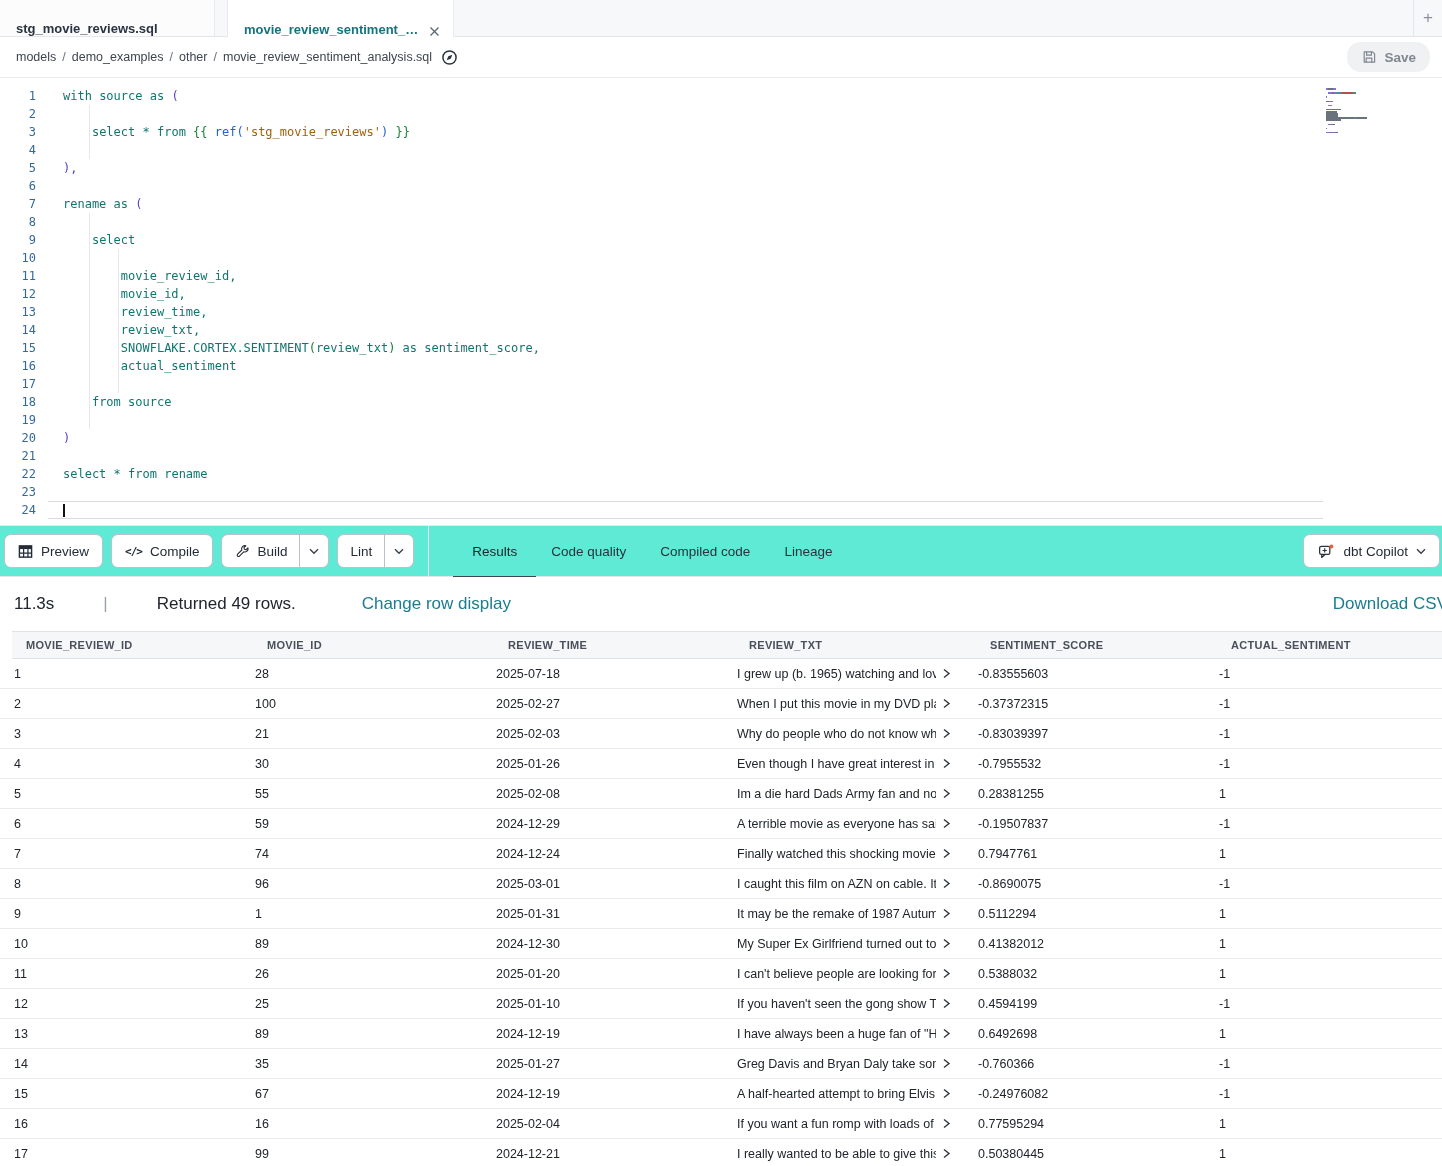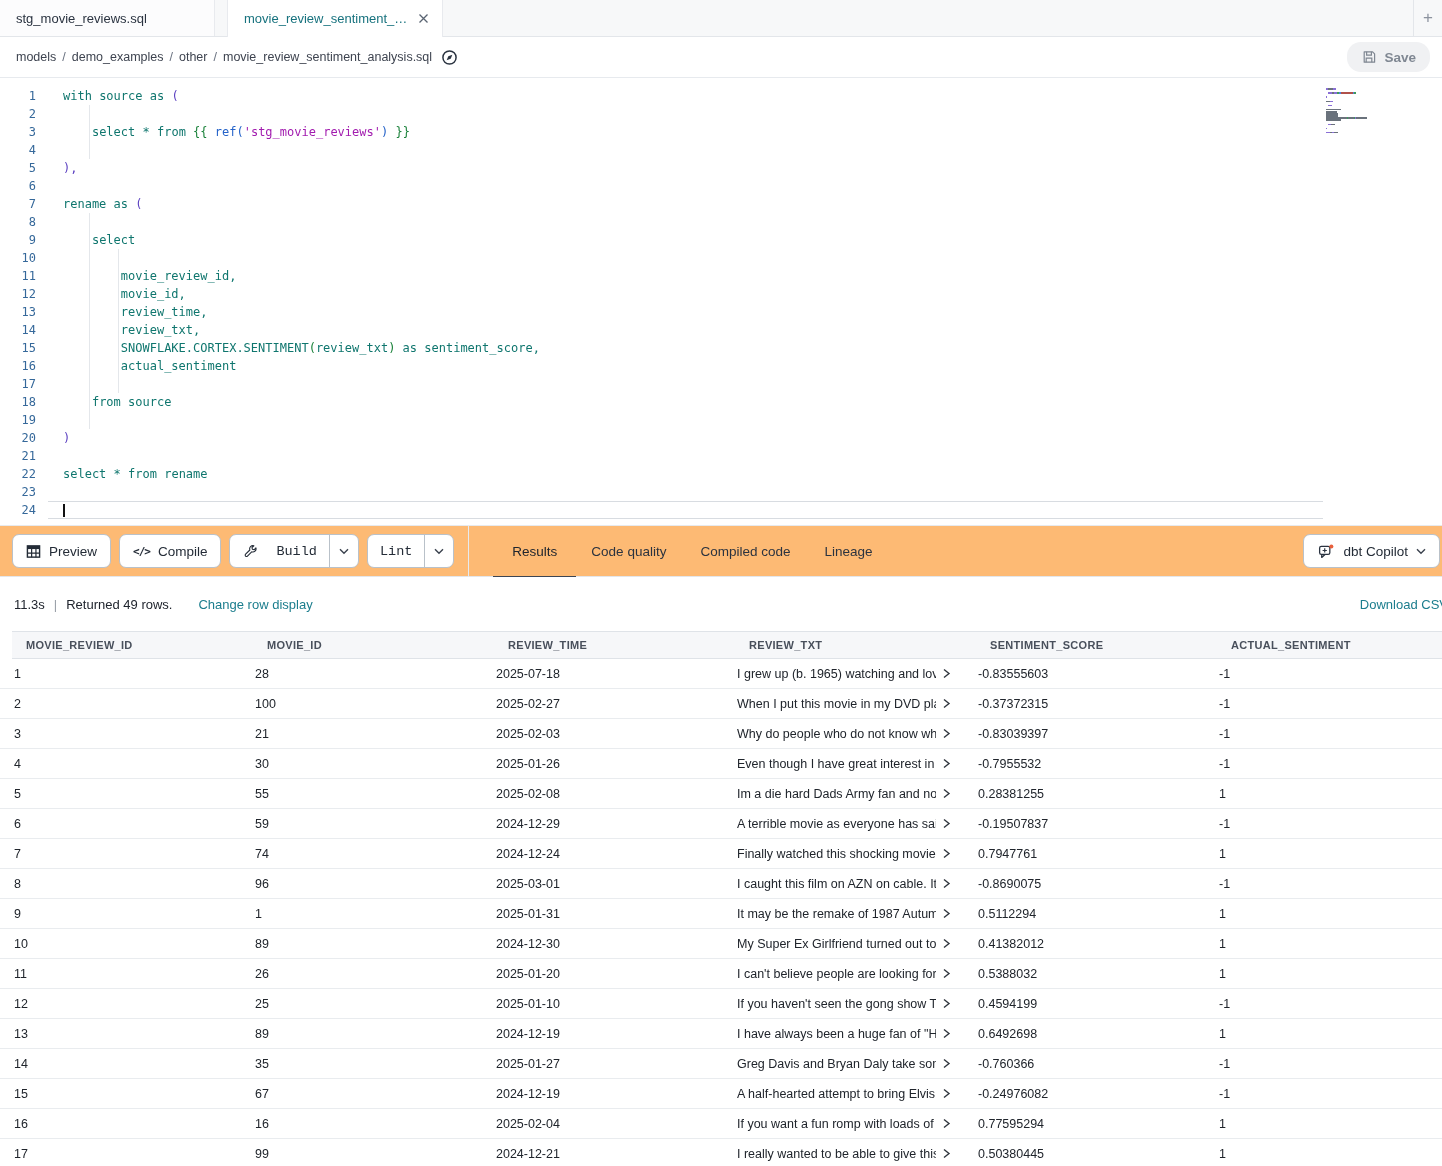--- a/index.html
+++ b/index.html
@@ -1,21 +1,21 @@
 <!DOCTYPE html>
 <html><head>
 <meta charset="utf-8">
 <style>
   * { box-sizing: border-box; margin: 0; padding: 0; }
   html,body { width:1442px; height:1166px; overflow:hidden; background:#fff;
     font-family:"Liberation Sans", sans-serif; color:#20252c; }
 
   
   .tabbar { height:37px; background:#f7f8f9; border-bottom:1px solid #e3e6ea; display:flex; align-items:stretch; }
-  .tab { height:36px; display:flex; align-items:center; font-size:13px; font-weight:400; }
+  .tab { height:36px; display:flex; align-items:flex-end; font-size:13px; font-weight:700; }
   .tab.inactive { width:215px; background:#fcfcfd; border-right:1px solid #e8eaee; padding:0 16px; color:#2a3340; }
   .tab.active { height:37px; margin-bottom:-1px; z-index:2; background:#fff; border-left:1px solid #e8eaee; border-right:1px solid #e8eaee; padding:0 13px 0 16px; color:#17727e; margin-left:12px; }
   .tab-close { margin-left:11px; display:flex; align-items:center; cursor:pointer; }
   .newtab { margin-left:auto; width:29px; border-left:1px solid #e3e6ea; display:flex; align-items:center; justify-content:center; color:#8b929e; font-size:17px; cursor:pointer; }
 
   
   .crumbbar { height:41px; border-bottom:1px solid #e7eaee; display:flex; align-items:center; padding:0 12px 0 16px; background:#fff; }
   .crumb { font-size:12.5px; color:#3e4450; }
   .crumb-sep { margin:0 6px; color:#6a7280; font-size:12.5px; }
   .compass-wrap { margin-left:9px; display:flex; align-items:center; cursor:pointer; }
@@ -24,42 +24,42 @@
   
   .editor { position:relative; height:447px; padding-top:9px; background:#fff;
     font-family:"DejaVu Sans Mono", monospace; font-size:12px; line-height:18px; overflow:hidden; }
   .cm-line { display:flex; height:18px; }
   .gut { flex:none; width:48px; text-align:right; padding-right:12px; color:#35689a; }
   .code { flex:1; position:relative; padding-left:15px; white-space:pre; color:#1d232b; }
   .cm-line.cursorline .code { border-top:1px solid #d8dce1; border-bottom:1px solid #d8dce1; margin-right:119px; height:18px; }
   .guide { position:absolute; top:0; bottom:0; width:1px; background:#e4e7eb; }
   .guide.g1 { left:41px; } .guide.g2 { left:70px; }
   .caret { position:absolute; left:15px; top:2px; width:1.5px; height:13px; background:#111; }
-  .tk-kw { color:#0f766e; } .tk-br { color:#5a3fc0; } .tk-st { color:#a21caf; }
+  .tk-kw { color:#0f766e; } .tk-br { color:#5a3fc0; } .tk-st { color:#a16207; }
   .tk-jn { color:#188038; } .tk-fn { color:#2563c9; } .tk-df { color:#0f766e; }
   .minimap { position:absolute; top:10px; right:40px; width:76px; }
   .mm-line { height:1.5px; margin-bottom:0.6px; white-space:nowrap; }
   .mm-line b { display:inline-block; height:100%; vertical-align:top; }
 
   
-  .toolbar { height:52px; border-top:1px solid #e7eaee; border-bottom:1px solid #e3e6ea; display:flex; align-items:center; padding:0 0 0 12px; background:#fdba74; }
+  .toolbar { height:52px; border-top:1px solid #e7eaee; border-bottom:1px solid #e3e6ea; display:flex; align-items:center; padding:0 0 0 4px; background:#5eead4; }
   .btn { height:34px; border:1px solid #b9c1c9; border-radius:7px; background:#fff; display:inline-flex; align-items:center; gap:8px; padding:0 13px; font-size:13.5px; color:#242c37; font-weight:500; font-family:inherit; cursor:pointer; margin-right:8px; }
   .btn.split { padding:0; gap:0; }
-  .btn.split .seg-main { display:flex; align-items:center; gap:19px; padding:0 12px; height:100%;font-family:Liberation Mono, monospace; }
+  .btn.split .seg-main { display:flex; align-items:center; gap:8px; padding:0 12px; height:100%; }
   .btn.split .seg-caret { border-left:1px solid #b9c1c9; padding:0 9px; height:100%; display:flex; align-items:center; }
   .tb-divider { width:1px; height:52px; background:#e7eaee; margin:0 0 0 6px; flex:none; }
   .rtabs { display:flex; align-items:stretch; height:53px; margin-left:26px; }
   .rtab { position:relative; display:flex; align-items:center; font-size:13.5px; color:#2b333f; margin:0 17px; cursor:pointer; }
   .rtab.active { color:#20262e; font-weight:500; }
   .rtab.active::after { content:""; position:absolute; left:-19px; right:-19px; bottom:-1px; height:3px; background:#3c4553; }
   .copilot { margin-left:auto; margin-right:2px; }
   .glyph-code { font-family:"DejaVu Sans Mono", monospace; font-size:11px; font-weight:700; letter-spacing:-1px; }
 
   
-  .statusbar { position:relative; height:54px; display:flex; align-items:center; padding:0 14px; font-size:13px; color:#20252e; background:#fff; }
+  .statusbar { position:relative; height:54px; display:flex; align-items:center; padding:0 14px; font-size:17px; color:#20252e; background:#fff;gap:40px; }
   .pipe { margin:0 9px; color:#9aa0a8; font-weight:400; }
   .link { color:#1b7d8d; cursor:pointer; }
   .change-link { margin-left:26px; }
   .download-link { position:absolute; right:-6px; top:50%; transform:translateY(-50%); }
 
   
   .results { width:100%; overflow:hidden; }
   .thead, .trow { display:grid; grid-template-columns:repeat(6, 241px); }
   .thead { height:28px; background:#f6f7f9; border-top:1px solid #dfe3e8; border-bottom:1px solid #dfe3e8; align-items:center;margin-left:12px; }
   .th { padding-left:14px; font-size:11px; font-weight:700; color:#49505c; letter-spacing:0.3px; white-space:nowrap; overflow:hidden; }

